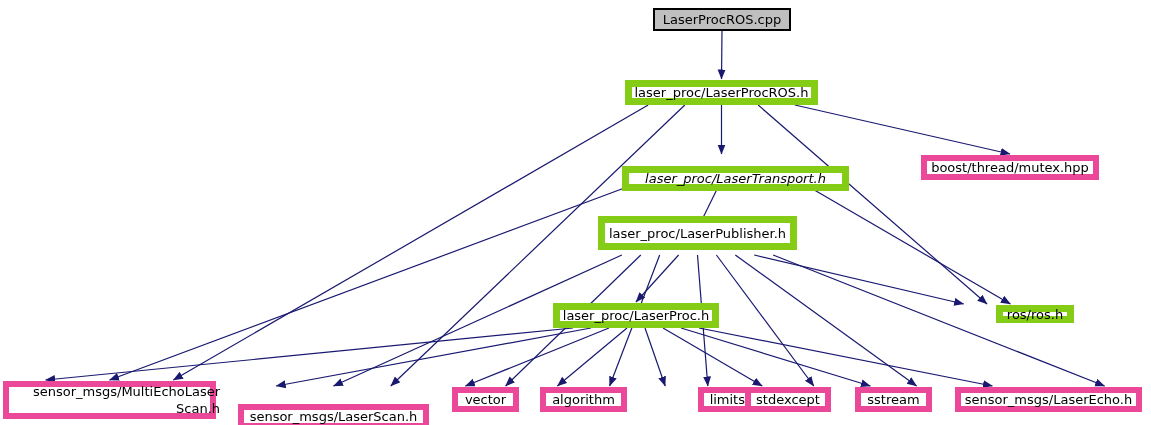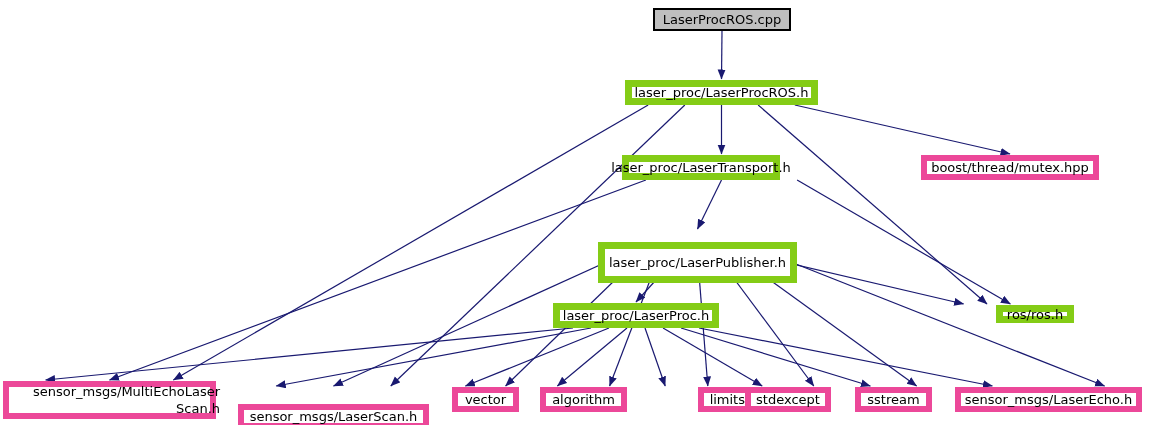--- a/index.html
+++ b/index.html
@@ -83,23 +83,23 @@
         <path d="M626.9885714285714,328 Q592.1942857142857,357 557.4,386" fill="none" stroke="#191970" stroke-width="1.2" marker-end="url(#arrow)"></path>
         <path d="M645.0114285714286,328 Q655.1057142857144,357 665.2,386" fill="none" stroke="#191970" stroke-width="1.2" marker-end="url(#arrow)"></path>
         <path d="M663.0342857142857,328 Q712.6171428571429,357 762.2,386" fill="none" stroke="#191970" stroke-width="1.2" marker-end="url(#arrow)"></path>
         <path d="M681.0571428571428,328 Q775.7285714285714,357 870.4,386" fill="none" stroke="#191970" stroke-width="1.2" marker-end="url(#arrow)"></path>
         <path d="M699.08,328 Q845.74,357 992.4,386" fill="none" stroke="#191970" stroke-width="1.2" marker-end="url(#arrow)"></path>
       </g>
   </svg>
   <div id="nodes">
       <div class="node root" style="left: 653px; top: 8px; width: 138px; height: 23px;">LaserProcROS.cpp</div>
       <div class="node internal" style="left: 625px; top: 80px; width: 193px; height: 25px;">laser_proc/LaserProcROS.h</div>
-      <div class="node internal" style="left: 622px; top: 155px; width: 158px; height: 25px;">laser_proc/LaserTransport.h</div>
+      <div class="node internal" style="left: 622px; top: 166px; width: 227px; height: 25px; font-style: italic;">laser_proc/LaserTransport.h</div>
       <div class="node external" style="left: 921px; top: 155px; width: 178px; height: 25px;">boost/thread/mutex.hpp</div>
-      <div class="node internal" style="left: 598px; top: 242px; width: 199px; height: 41px;">laser_proc/LaserPublisher.h</div>
+      <div class="node internal" style="left: 598px; top: 216px; width: 199px; height: 34px;">laser_proc/LaserPublisher.h</div>
       <div class="node internal" style="left: 553px; top: 303px; width: 166px; height: 25px;">laser_proc/LaserProc.h</div>
       <div class="node internal" style="left: 948px; top: 305px; width: 78px; height: 18px; margin-left: 48px;">ros/ros.h</div>
       <div class="node external" style="left: 3px; top: 381px; width: 213px; height: 38px; padding-left: 34px;">sensor_msgs/MultiEchoLaser
 Scan.h</div>
       <div class="node external" style="left: 238px; top: 404px; width: 191px; height: 25px;">sensor_msgs/LaserScan.h</div>
       <div class="node external" style="left: 452px; top: 387px; width: 67px; height: 25px;">vector</div>
       <div class="node external" style="left: 540px; top: 387px; width: 87px; height: 25px;">algorithm</div>
       <div class="node external" style="left: 651px; top: 387px; width: 71px; height: 25px; margin-left: 47px;">limits.h</div>
       <div class="node external" style="left: 745px; top: 387px; width: 86px; height: 25px;">stdexcept</div>
       <div class="node external" style="left: 855px; top: 387px; width: 77px; height: 25px;">sstream</div>

